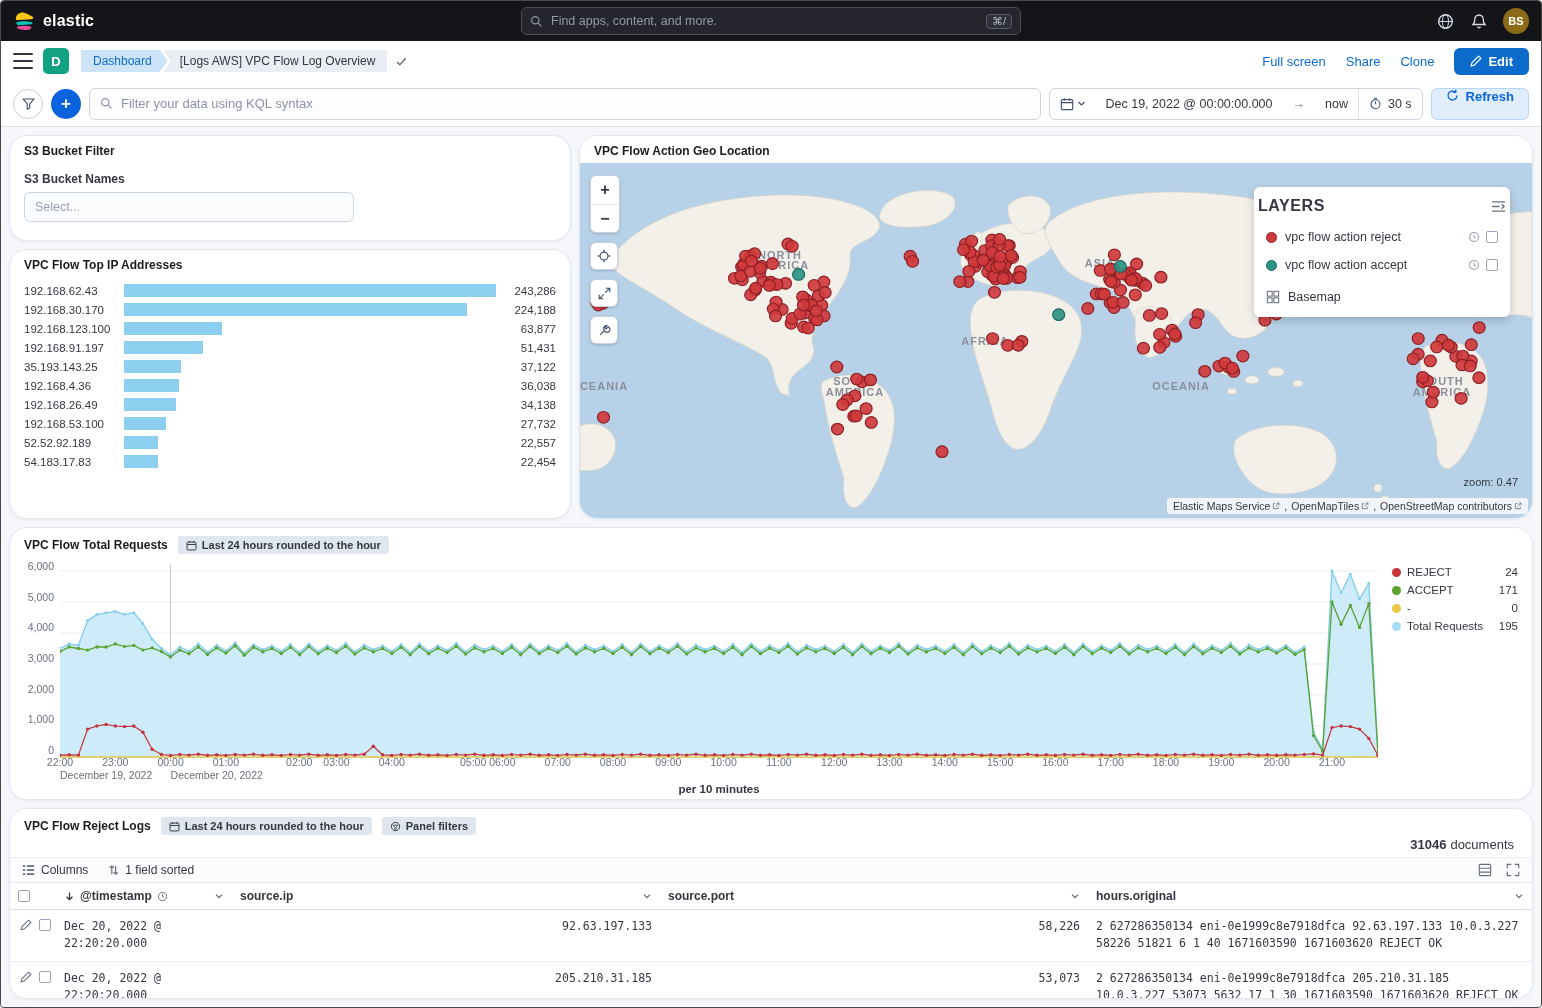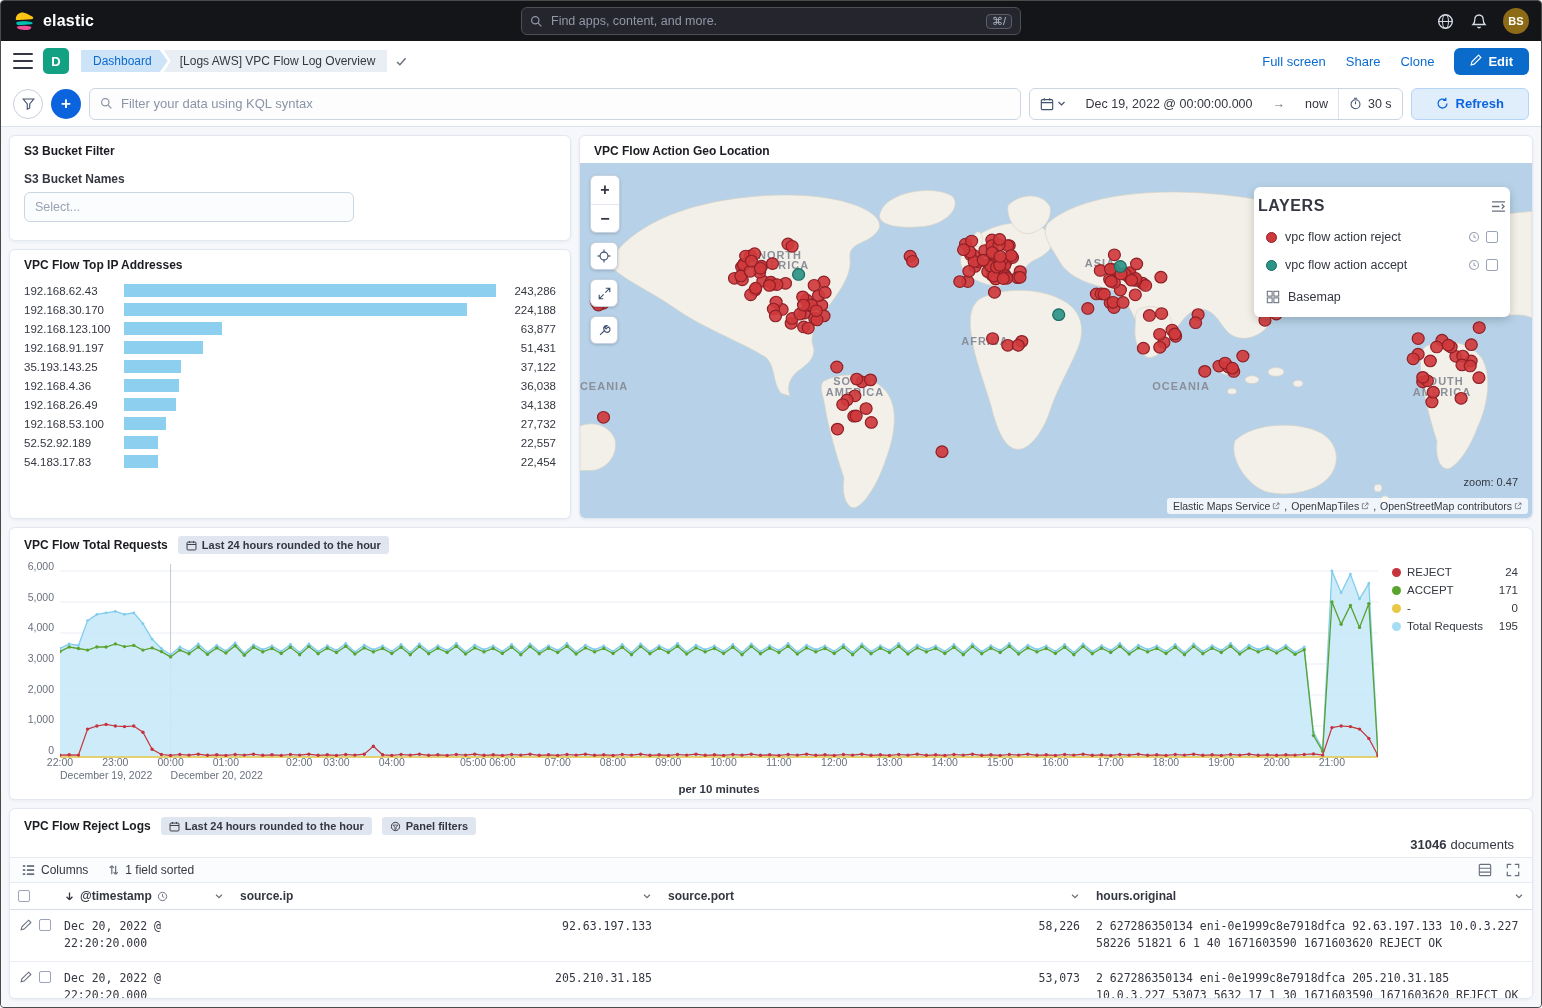--- a/index.html
+++ b/index.html
@@ -19,38 +19,38 @@
 .navrow{height:40px;background:#fff;display:flex;align-items:center;padding:0 12px;gap:10px;flex:0 0 auto}
 .hamb{width:20px;height:16px;display:flex;flex-direction:column;justify-content:space-between;cursor:pointer}
 .hamb span{height:2px;background:#343741;border-radius:1px}
 .appbadge{width:26px;height:26px;border-radius:5px;background:#13a184;color:#fff;font-weight:700;font-size:13px;display:flex;align-items:center;justify-content:center}
 .crumbs{display:flex;align-items:center;margin-left:2px}
 .crumb-root{background:#cde3f7;color:#0b6cd0;font-size:12px;padding:4px 16px 4px 12px;clip-path:polygon(0 0,calc(100% - 8px) 0,100% 50%,calc(100% - 8px) 100%,0 100%);cursor:pointer}
 .crumb-page{background:#e9edf4;color:#343741;font-size:12px;padding:4px 12px 4px 16px;margin-left:-4px;clip-path:polygon(0 0,100% 0,100% 100%,0 100%,7px 50%)}
 .savedcheck{margin-left:8px;color:#69707d}
 .navactions{margin-left:auto;display:flex;align-items:center;gap:20px}
 .navlink{color:#0b6cd0;font-size:13px;cursor:pointer}
-.editbtn{display:flex;gap:6px;background:#0b6bcb;color:#fff;border:none;border-radius:6px;padding:6px 16px;font-size:13px;font-weight:600;cursor:pointer}
+.editbtn{display:flex;align-items:center;gap:6px;background:#0b6bcb;color:#fff;border:none;border-radius:6px;padding:6px 16px;font-size:13px;font-weight:600;cursor:pointer}
 
 .filterrow{height:46px;background:#fff;display:flex;align-items:center;gap:8px;padding:0 12px;border-bottom:1px solid #dde3ee;flex:0 0 auto}
 .circle-btn{width:30px;height:30px;border-radius:50%;display:flex;align-items:center;justify-content:center;cursor:pointer}
 .circle-btn.outline{border:1px solid #c6cfdd;background:#fff}
 .circle-btn.solid{background:#0b64dd;color:#fff;font-size:17px;font-weight:600}
 .kqlwrap{flex:1;height:32px;border:1px solid #ccd5e2;border-radius:6px;background:#fdfdfe;display:flex;align-items:center;gap:8px;padding:0 10px}
 .kqlwrap input{border:none;outline:none;background:transparent;flex:1;font-size:13px;color:#343741;font-family:inherit}
 .kqlwrap input::placeholder{color:#8b95a8}
 .dategroup{display:flex;align-items:stretch;height:32px;border:1px solid #ccd5e2;border-radius:6px;background:#fff;overflow:hidden}
 .dseg{display:flex;align-items:center;gap:6px;padding:0 10px;font-size:12.5px;color:#343741;cursor:pointer}
 .dseg.cal{gap:3px}
 .dseg.itv{border-left:1px solid #dde3ee}
 .arrow-sep{color:#69707d}
-.refreshbtn{height:32px;display:flex;align-items:center;gap:7px;background:#e0edfb;border:1px solid #b6d4f5;color:#0b64dd;border-radius:6px;padding:0 24px;font-size:13px;font-weight:600;cursor:pointer}
+.refreshbtn{height:32px;display:flex;gap:7px;background:#e0edfb;border:1px solid #b6d4f5;color:#0b64dd;border-radius:6px;padding:0 14px;font-size:13px;font-weight:600;cursor:pointer}
 
 .dash{flex:1;padding:8px;display:flex;flex-direction:column;gap:8px;overflow:hidden;background:#f5f7fb}
-.panel{background:#fff;border:1px solid #e2e7f0;border-radius:6px;box-shadow:0 1px 3px rgba(20,30,60,.06)}
+.panel{background:#fff;border:1px solid #e2e7f0;border-radius:18px;box-shadow:0 1px 3px rgba(20,30,60,.06)}
 .ptitle{font-size:12px;font-weight:700;color:#1a1c21}
 .row1{display:flex;gap:8px;height:384px;flex:0 0 auto}
 .colleft{width:562px;display:flex;flex-direction:column;gap:8px;flex:0 0 auto}
 .panel-s3{height:106px;padding:8px 14px}
 .panel-s3 .field-label{font-size:12px;font-weight:700;margin:14px 0 6px;color:#343741}
 .selectbox{width:330px;height:30px;border:1px solid #ccd5e2;border-radius:6px;background:#fbfcfe;display:flex;align-items:center;padding:0 10px;color:#98a2b3;font-size:12.5px;cursor:pointer}
 .panel-topips{flex:1;padding:8px 14px;overflow:hidden}
 .bars{margin-top:12px;display:flex;flex-direction:column;gap:6px}
 .bar-row{display:flex;align-items:center;gap:8px;height:13px}
 .bar-label{width:92px;font-size:11.5px;color:#343741;white-space:nowrap}

